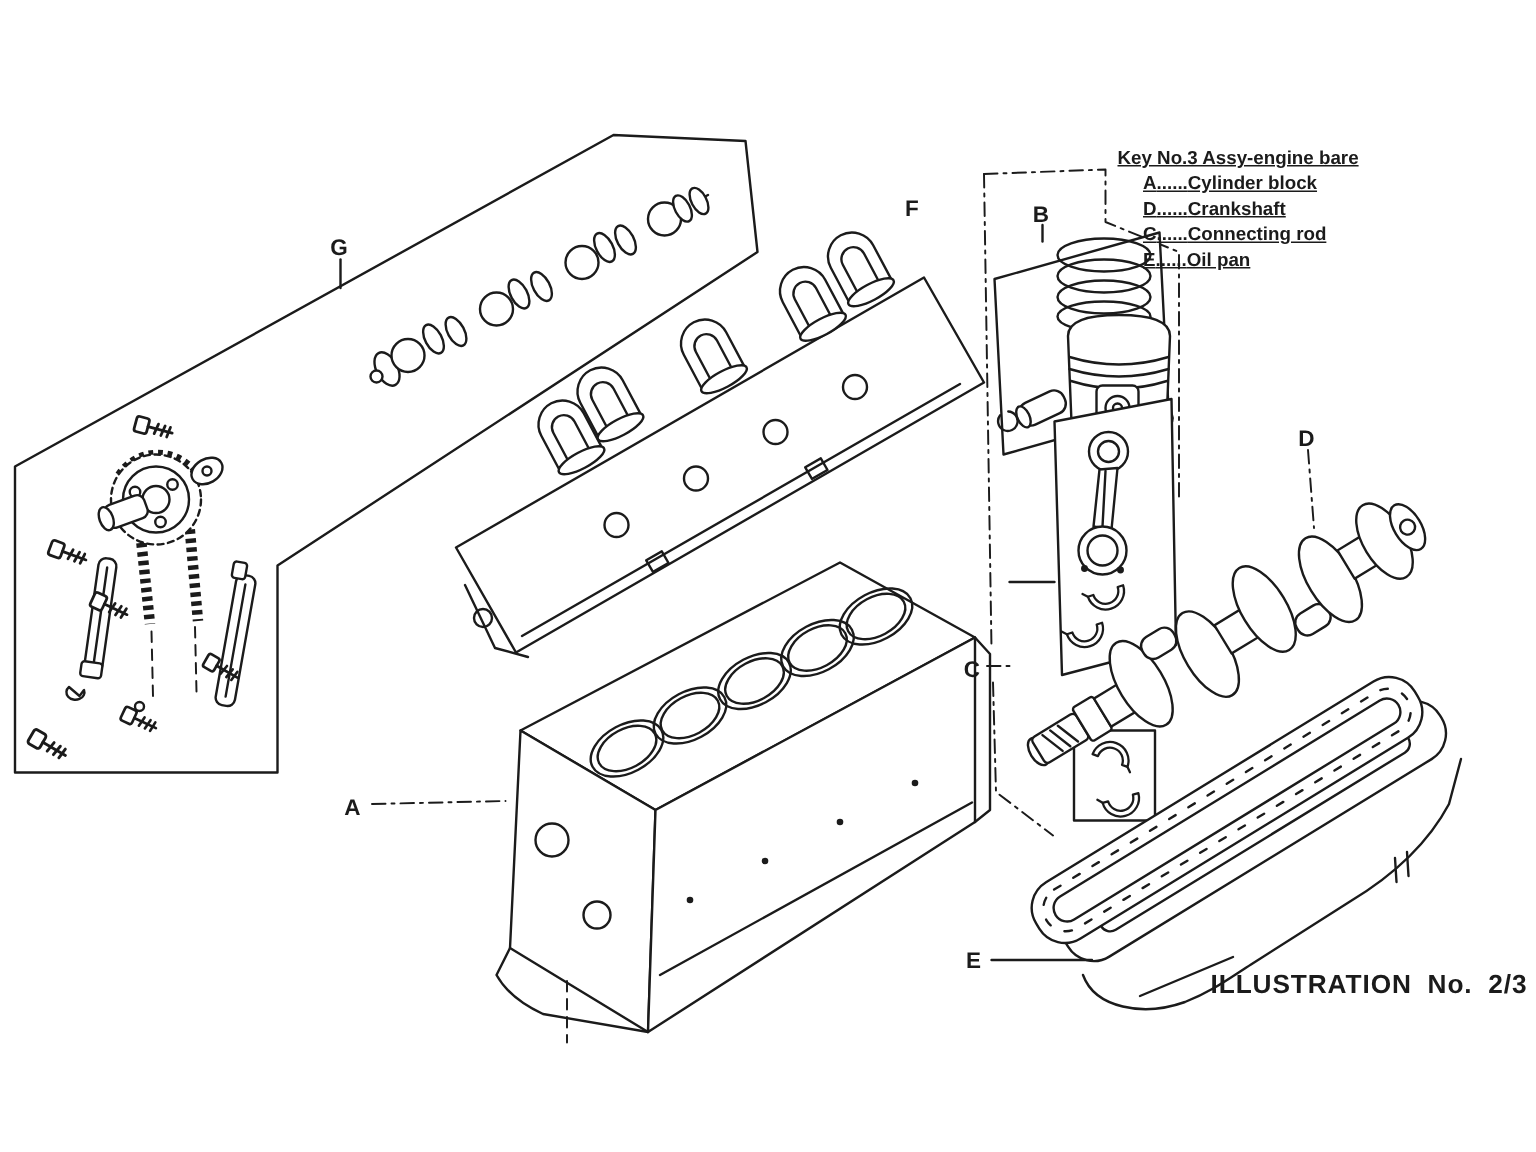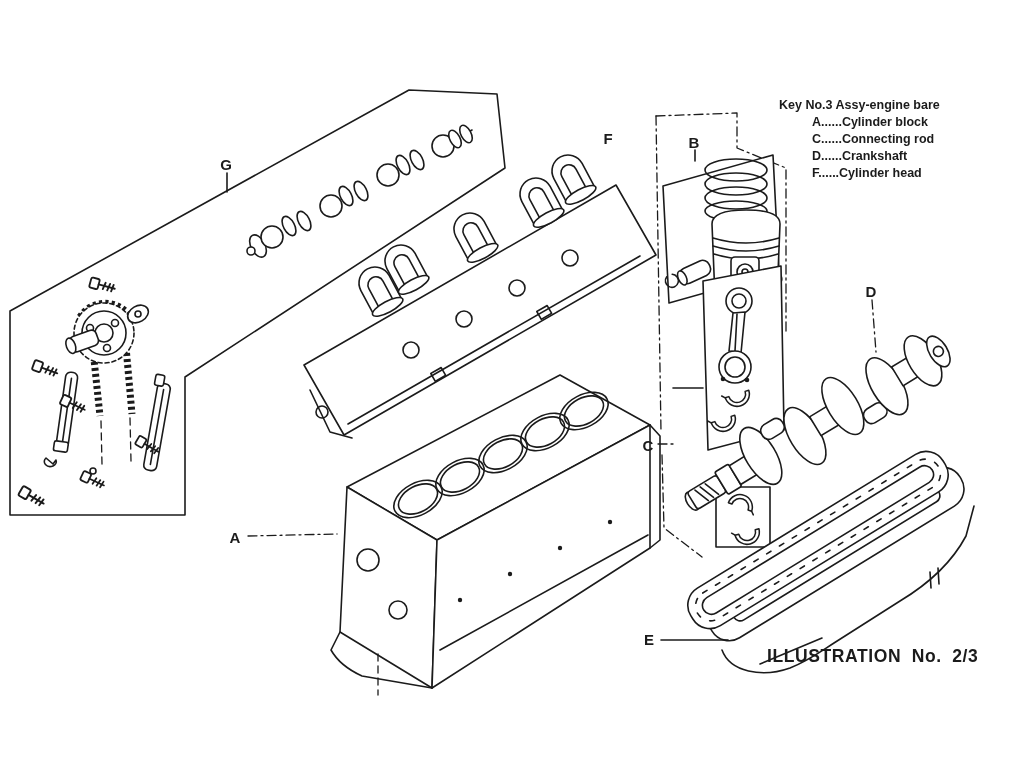--- a/index.html
+++ b/index.html
@@ -9,25 +9,25 @@
   }
   .stage svg{position:absolute;left:0;top:0;}
   
   .ln{stroke:#1b1b1b;fill:none;stroke-width:1.6;stroke-linecap:round;stroke-linejoin:round;}
   .fw{fill:#ffffff;}
   .fk{fill:#1b1b1b;stroke:none;}
   .dd{stroke-dasharray:9 4 2 4;stroke-width:1.3;}
   .dsh{stroke-dasharray:7 5;stroke-width:1.3;}
   .chain{stroke:#1b1b1b;fill:none;stroke-width:7;stroke-dasharray:3 3;}
   .lbl{font:bold 15px "Liberation Sans",sans-serif;fill:#1b1b1b;text-anchor:middle;}
-  .keyblock{position:absolute;left:779px;top:97px;width:245px;line-height:17px;}
+  .keyblock{position:absolute;left:745px;top:97px;width:245px;line-height:17px;text-decoration:underline;}
   .keytitle{font-weight:bold;font-size:12.5px;white-space:nowrap;}
-  .keyrow{font-weight:bold;font-size:12.5px;margin-left:33px;white-space:nowrap;}
+  .keyrow{font-weight:bold;font-size:12.5px;margin-left:17px;white-space:nowrap;}
   .footer{
-    position:absolute;left:767px;top:646px;font-weight:bold;font-size:17.5px;
+    position:absolute;left:807px;top:646px;font-weight:bold;font-size:17.5px;
     letter-spacing:.6px;word-spacing:5px;white-space:nowrap;
   }
 </style>
 </head>
 <body>
 
 <div class="stage">
 
 <svg width="1024" height="768" viewBox="0 0 1024 768">
   <defs>
@@ -278,20 +278,20 @@
     <text class="lbl" x="871" y="297">D</text>
     <text class="lbl" x="648" y="451">C</text>
     <text class="lbl" x="235" y="543">A</text>
     <text class="lbl" x="649" y="645">E</text>
   </g>
 </svg>
 
   <div class="keyblock">
     <div class="keytitle">Key No.3 Assy-engine bare</div>
     <div class="keyrow"><span>A</span><span>......</span><span>Cylinder block</span></div>
+    <div class="keyrow"><span>D</span><span>......</span><span>Crankshaft</span></div>
     <div class="keyrow"><span>C</span><span>......</span><span>Connecting rod</span></div>
-    <div class="keyrow"><span>D</span><span>......</span><span>Crankshaft</span></div>
-    <div class="keyrow"><span>F</span><span>......</span><span>Cylinder head</span></div>
+    <div class="keyrow"><span>E</span><span>......</span><span>Oil pan</span></div>
   </div>
 
   <div class="footer">ILLUSTRATION No. 2/3</div>
 
 </div>
 
 </body></html>

